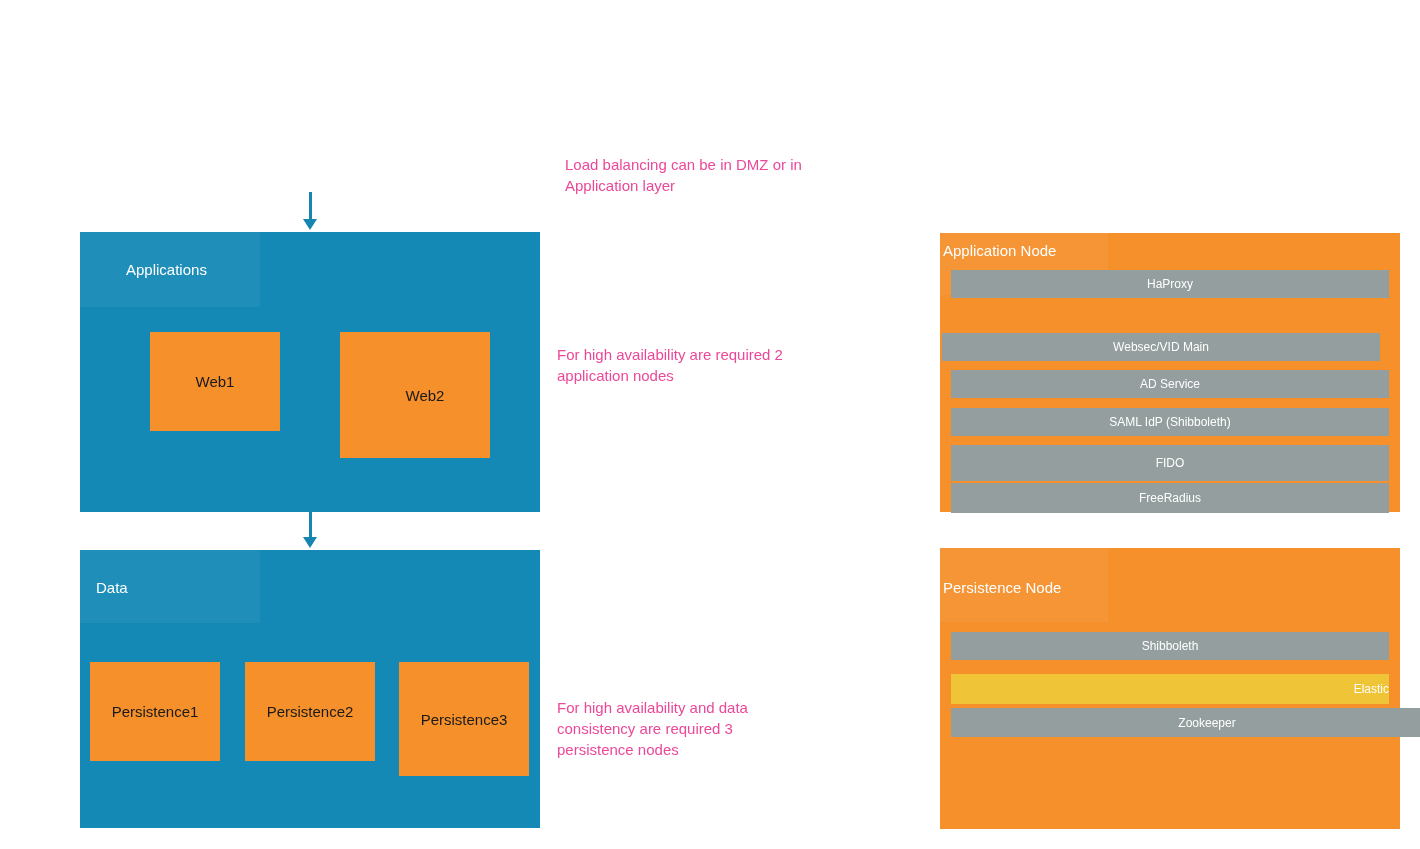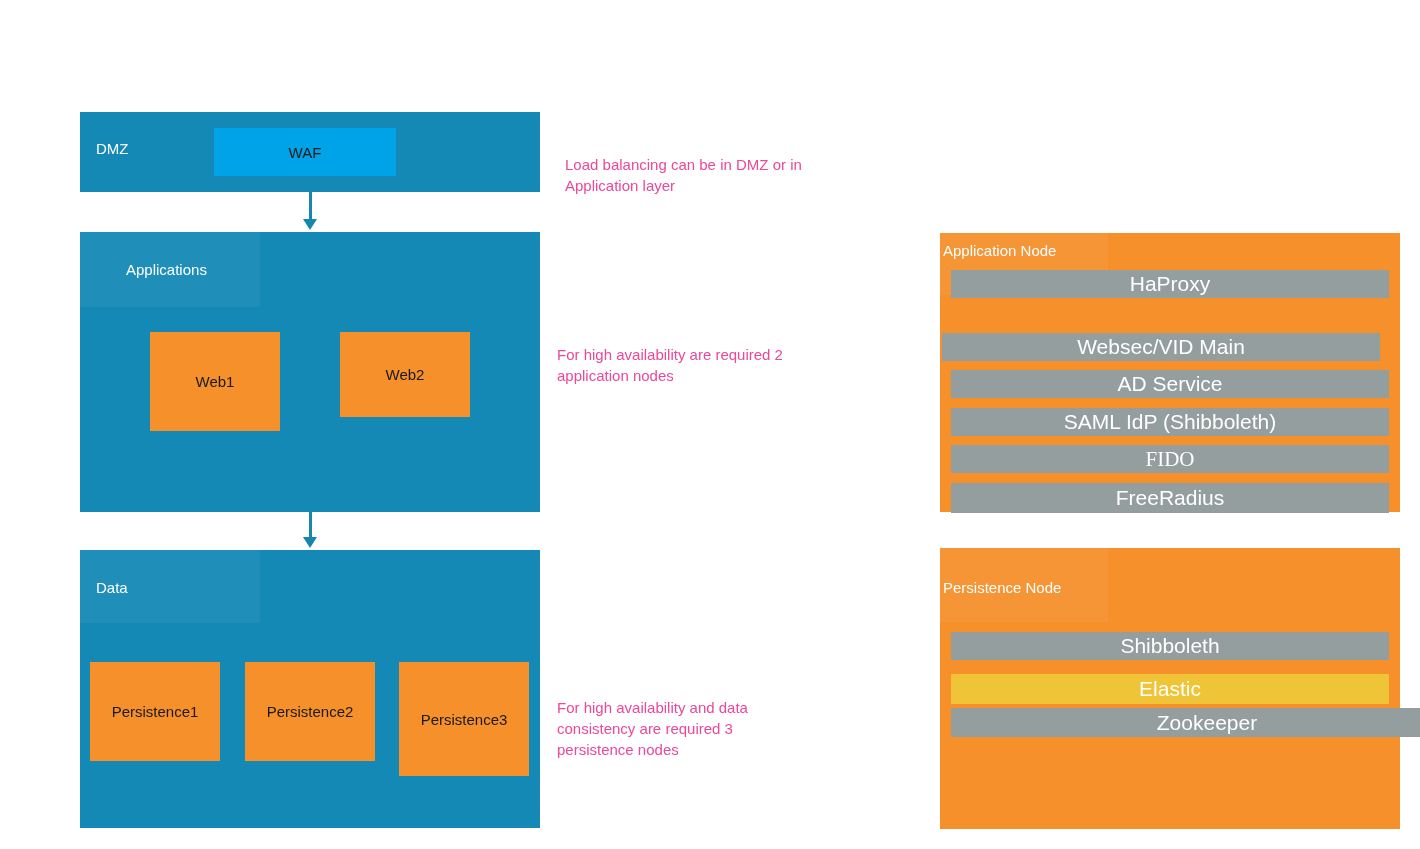--- a/index.html
+++ b/index.html
@@ -43,25 +43,25 @@
   }
   .node-orange { background: #F5902B; }
   .node-waf   { background: #00A3E8; }
 
   
   .service-bar {
     display: flex;
     align-items: center;
     justify-content: center;
     color: #ffffff;
-    font-size: 21px;
+    font-size: 12px;
     text-align: center;
   }
   .bar-gray   { background: #949E9E; }
-  .bar-yellow { background: #F0C437; }
+  .bar-yellow { background: #F0C437; justify-content: flex-end; }
 
   
   .arrow-line {
     width: 3px;
     background: #1686B0;
   }
   .arrow-head {
     width: 0;
     height: 0;
     border-left: 7px solid transparent;
@@ -74,39 +74,33 @@
     color: #ec4899;
     font-size: 15px;
     line-height: 21px;
   }
 </style>
 </head>
 <body>
 
 <div id="canvas">
 
-  <div class="abs layer-blue" style="left:80px; top:112px; width:460px; height:80px;">
-    <span class="abs layer-label" style="left:16px; top:28px;">DMZ</span>
-    <div class="abs node-box node-waf" style="left:134px; top:16px; width:182px; height:48px;">
-      <span>WAF</span>
-    </div>
-  </div>
 
   <div>
     <div class="abs arrow-line" style="left:309px; top:192px; height:28px;"></div>
     <div class="abs arrow-head" style="left:303px; top:219px;"></div>
   </div>
 
   <div class="abs layer-blue" style="left:80px; top:232px; width:460px; height:280px;">
     <div class="abs highlight-patch" style="left:0; top:0; width:180px; height:75px;"></div>
     <span class="abs layer-label" style="left:10px; top:29px;margin-left:36px;">Applications</span>
     <div class="abs node-box node-orange" style="left:70px; top:100px; width:130px; height:99px;">
       <span>Web1</span>
     </div>
-    <div class="abs node-box node-orange" style="left:260px; top:100px; width:130px; height:85px;">
+    <div class="abs node-box node-orange" style="left:260px; top:100px; width:130px; height:126px;padding-left:20px;">
       <span>Web2</span>
     </div>
   </div>
 
   <div>
     <div class="abs arrow-line" style="left:309px; top:512px; height:26px;"></div>
     <div class="abs arrow-head" style="left:303px; top:537px;"></div>
   </div>
 
   <div class="abs layer-blue" style="left:80px; top:550px; width:460px; height:278px;">
@@ -148,21 +142,21 @@
     </div>
     <div class="abs service-bar bar-gray" style="left:2px; top:100px; width:438px; height:28px;">
       <span>Websec/VID Main</span>
     </div>
     <div class="abs service-bar bar-gray" style="left:11px; top:137px; width:438px; height:28px;">
       <span>AD Service</span>
     </div>
     <div class="abs service-bar bar-gray" style="left:11px; top:175px; width:438px; height:28px;">
       <span>SAML IdP (Shibboleth)</span>
     </div>
-    <div class="abs service-bar bar-gray" style="left:11px; top:212px; width:438px; height:28px;font-family:Liberation Serif, serif;">
+    <div class="abs service-bar bar-gray" style="left:11px; top:212px; width:438px; height:36px;">
       <span>FIDO</span>
     </div>
     <div class="abs service-bar bar-gray" style="left:11px; top:250px; width:438px; height:30px;">
       <span>FreeRadius</span>
     </div>
   </div>
 
   <div class="abs panel-orange" style="left:940px; top:548px; width:460px; height:281px;">
     <div class="abs highlight-patch" style="left:0; top:0; width:168px; height:74px;"></div>
     <span class="abs layer-label" style="left:3px; top:31px;">Persistence Node</span>

